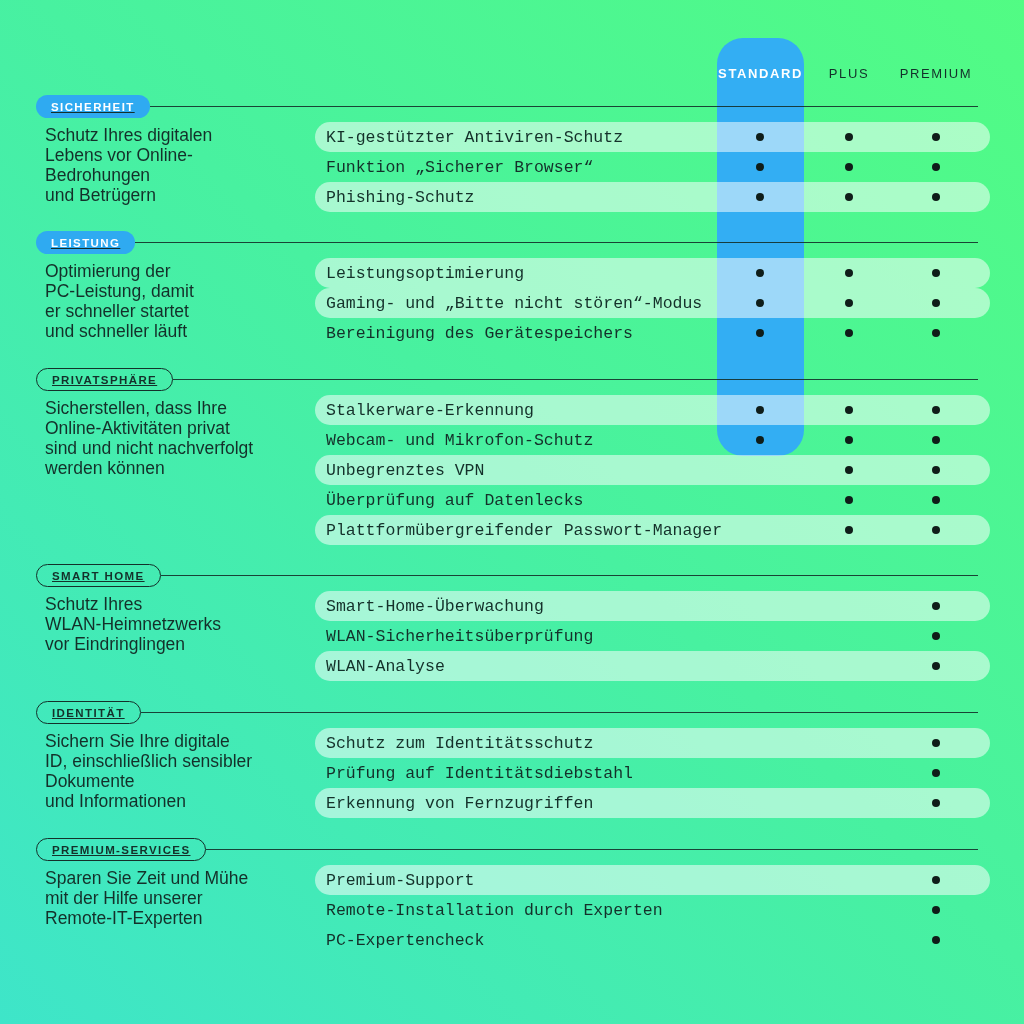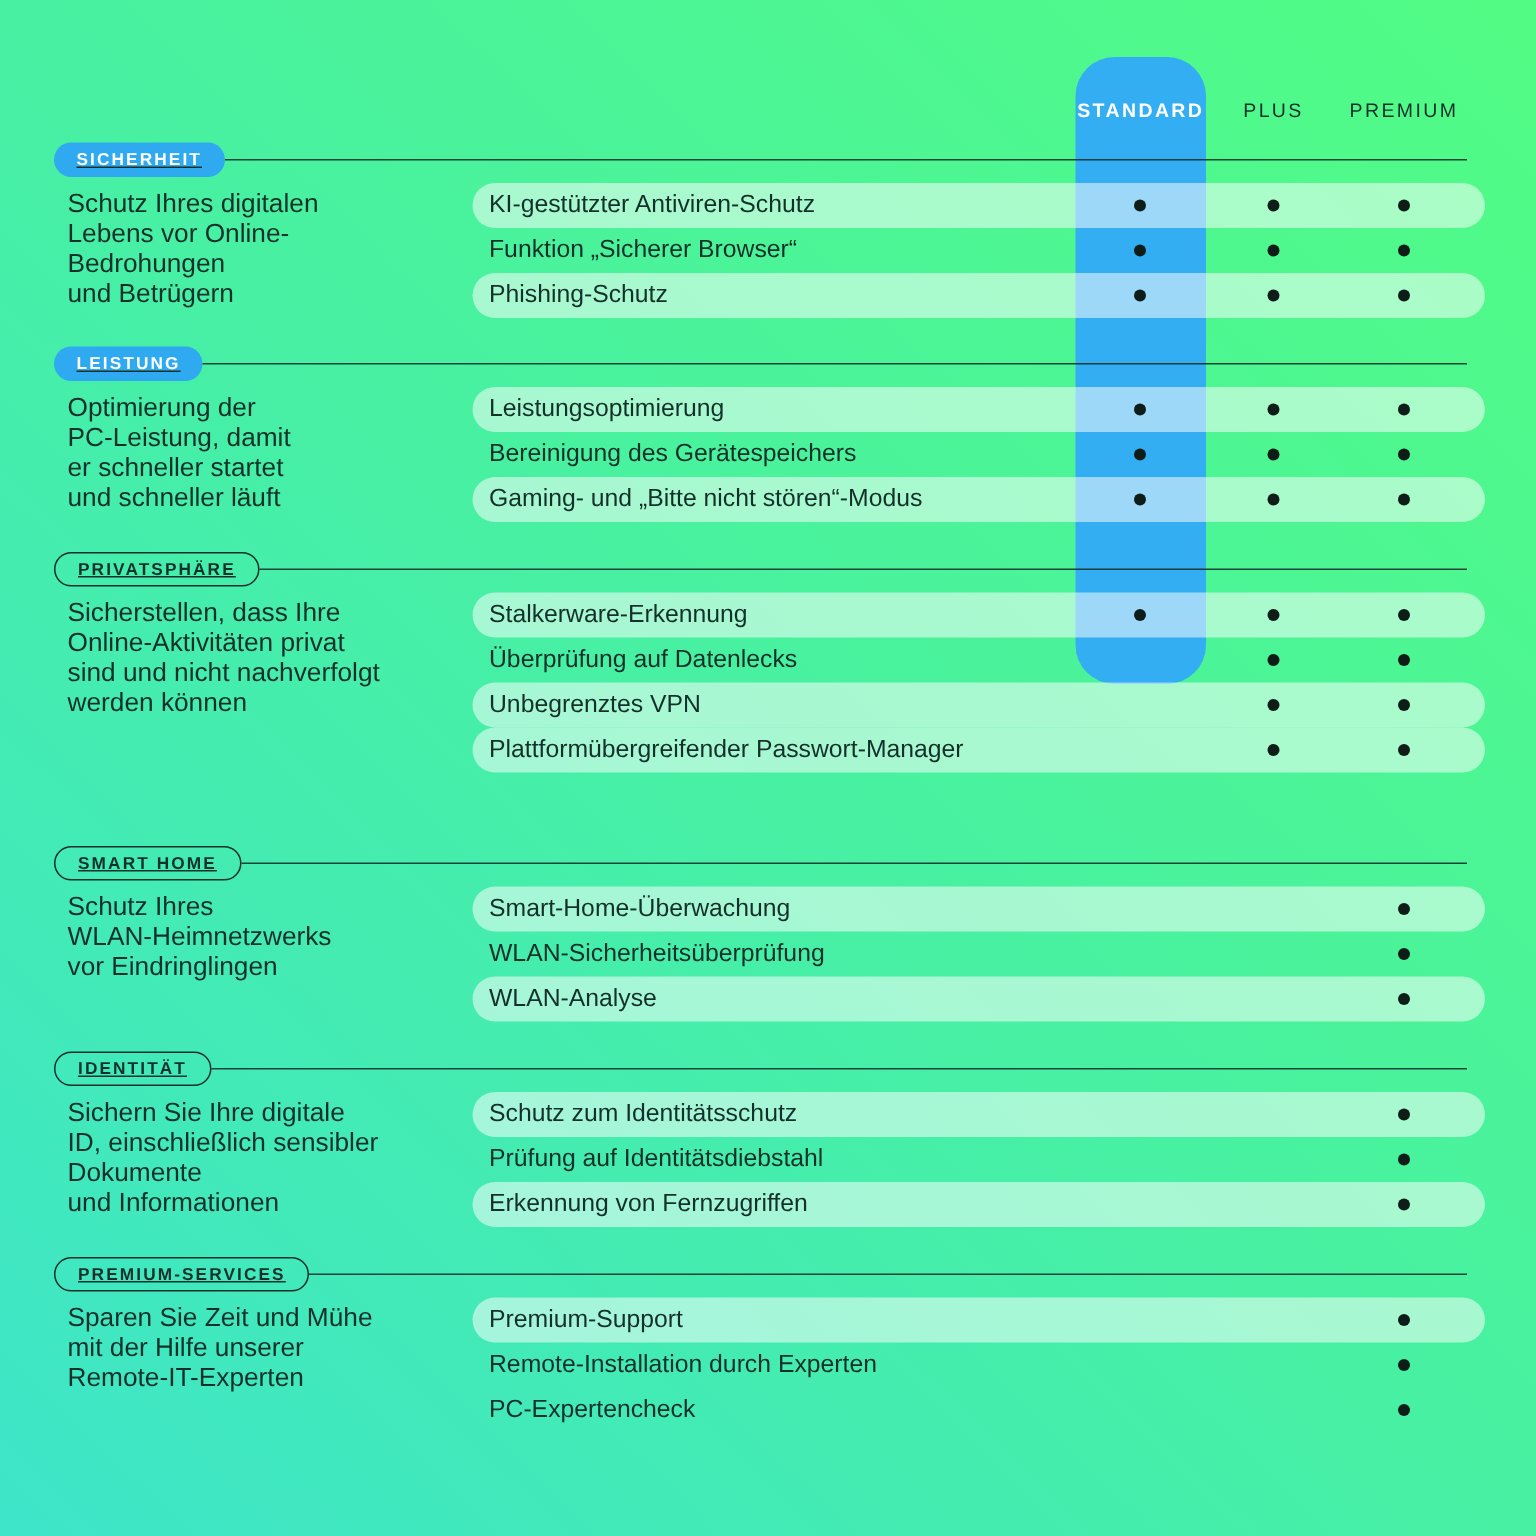--- a/index.html
+++ b/index.html
@@ -24,21 +24,21 @@
     font-size:11.5px;font-weight:700;letter-spacing:1.4px;white-space:nowrap;box-sizing:border-box;
   }
   .pill.filled{background:#2faaf1;color:#ffffff;}
   .pill.outline{border:1.5px solid #14302a;color:#14302a;background:transparent;}
   .rule{flex:1;height:1.3px;background:#14302a;opacity:.9;}
   .desc{
     position:absolute;left:9px;top:30px;width:280px;
     font-size:17.5px;line-height:20px;white-space:pre-line;
   }
   .rows{position:absolute;left:279px;top:27px;width:675px;}
-  .row{position:relative;height:30px;}
+  .row{position:relative;height:30px;font-family:Liberation Mono, monospace;}
   .row.light{background:rgba(255,255,255,0.52);border-radius:15px;}
   .feature{
     position:absolute;left:11px;top:50%;transform:translateY(-50%);
     font-size:16.5px;white-space:nowrap;
   }
   .dot{position:absolute;top:11px;width:8px;height:8px;border-radius:50%;background:#0f1d19;}
   .dot.s{left:441px}
   .dot.p{left:530px}
   .dot.m{left:617px}
 </style>
@@ -92,28 +92,28 @@
 PC-Leistung, damit
 er schneller startet
 und schneller läuft</div>
         <div class="rows">
           <div class="row light">
             <span class="feature">Leistungsoptimierung</span>
             <span class="dot s"></span>
             <span class="dot p"></span>
             <span class="dot m"></span>
           </div>
+          <div class="row light">
+            <span class="feature">Gaming- und „Bitte nicht stören“-Modus</span>
+            <span class="dot s"></span>
+            <span class="dot p"></span>
+            <span class="dot m"></span>
+          </div>
           <div class="row">
             <span class="feature">Bereinigung des Gerätespeichers</span>
-            <span class="dot s"></span>
-            <span class="dot p"></span>
-            <span class="dot m"></span>
-          </div>
-          <div class="row light">
-            <span class="feature">Gaming- und „Bitte nicht stören“-Modus</span>
             <span class="dot s"></span>
             <span class="dot p"></span>
             <span class="dot m"></span>
           </div>
         </div>
       </section>
       <section class="section" style="top: 368px;">
         <div class="sec-header">
           <span class="pill outline">PRIVATSPHÄRE</span>
           <span class="rule"></span>
@@ -123,26 +123,32 @@
 sind und nicht nachverfolgt
 werden können</div>
         <div class="rows">
           <div class="row light">
             <span class="feature">Stalkerware-Erkennung</span>
             <span class="dot s"></span>
             <span class="dot p"></span>
             <span class="dot m"></span>
           </div>
           <div class="row">
+            <span class="feature">Webcam- und Mikrofon-Schutz</span>
+            <span class="dot s"></span>
+            <span class="dot p"></span>
+            <span class="dot m"></span>
+          </div>
+          <div class="row light">
+            <span class="feature">Unbegrenztes VPN</span>
+            <span class="dot p"></span>
+            <span class="dot m"></span>
+          </div>
+          <div class="row">
             <span class="feature">Überprüfung auf Datenlecks</span>
-            <span class="dot p"></span>
-            <span class="dot m"></span>
-          </div>
-          <div class="row light">
-            <span class="feature">Unbegrenztes VPN</span>
             <span class="dot p"></span>
             <span class="dot m"></span>
           </div>
           <div class="row light">
             <span class="feature">Plattformübergreifender Passwort-Manager</span>
             <span class="dot p"></span>
             <span class="dot m"></span>
           </div>
         </div>
       </section>

